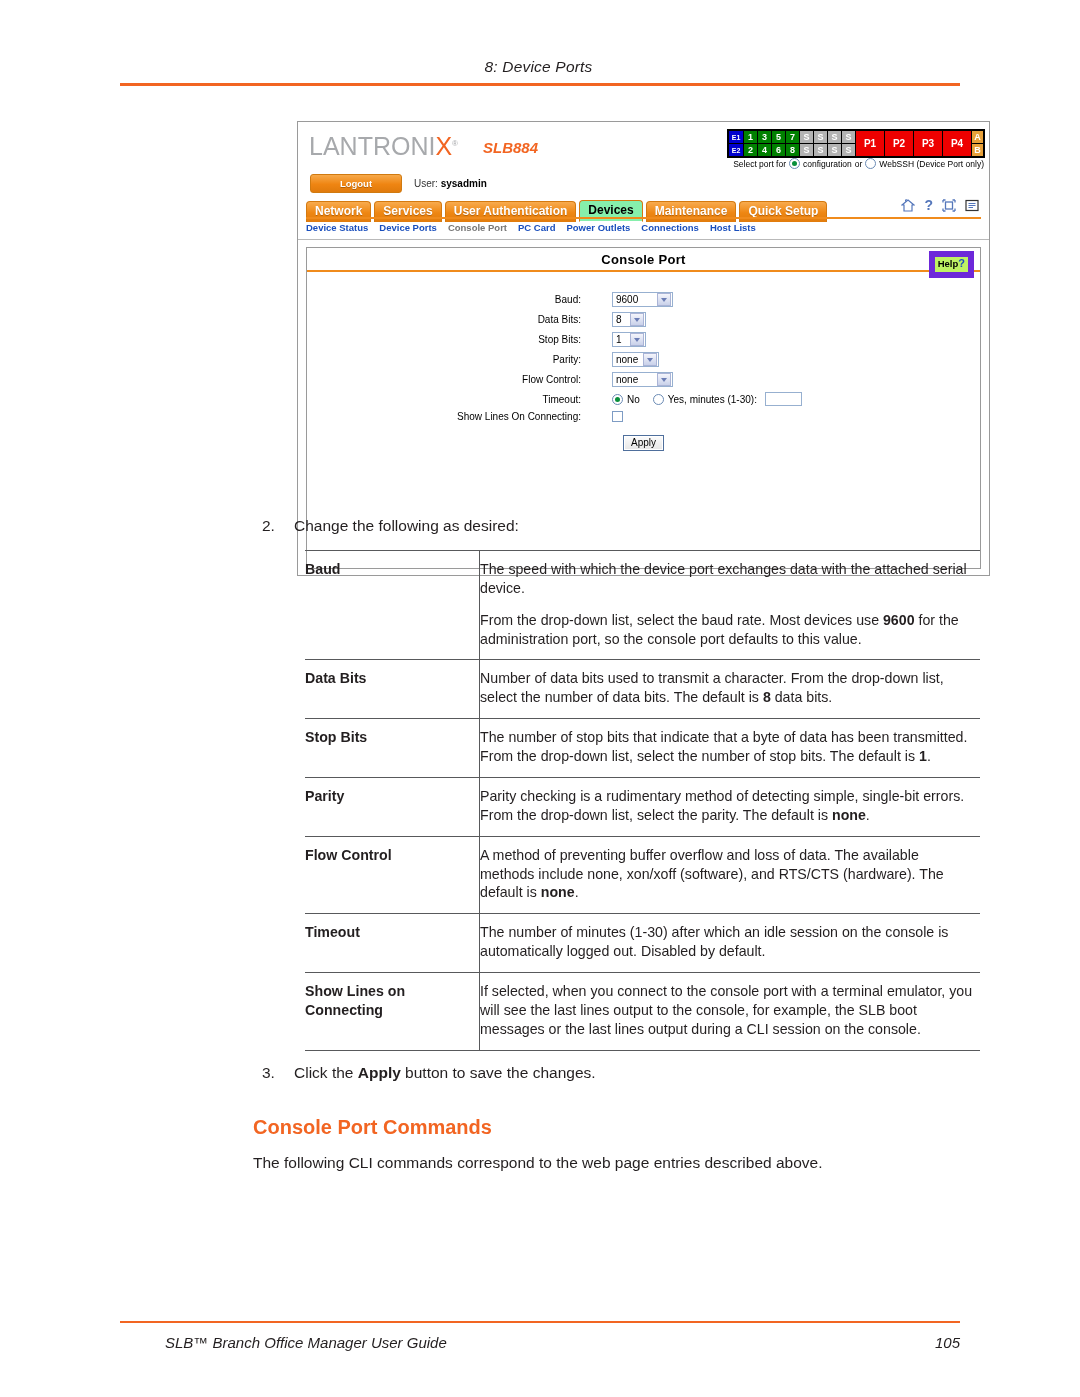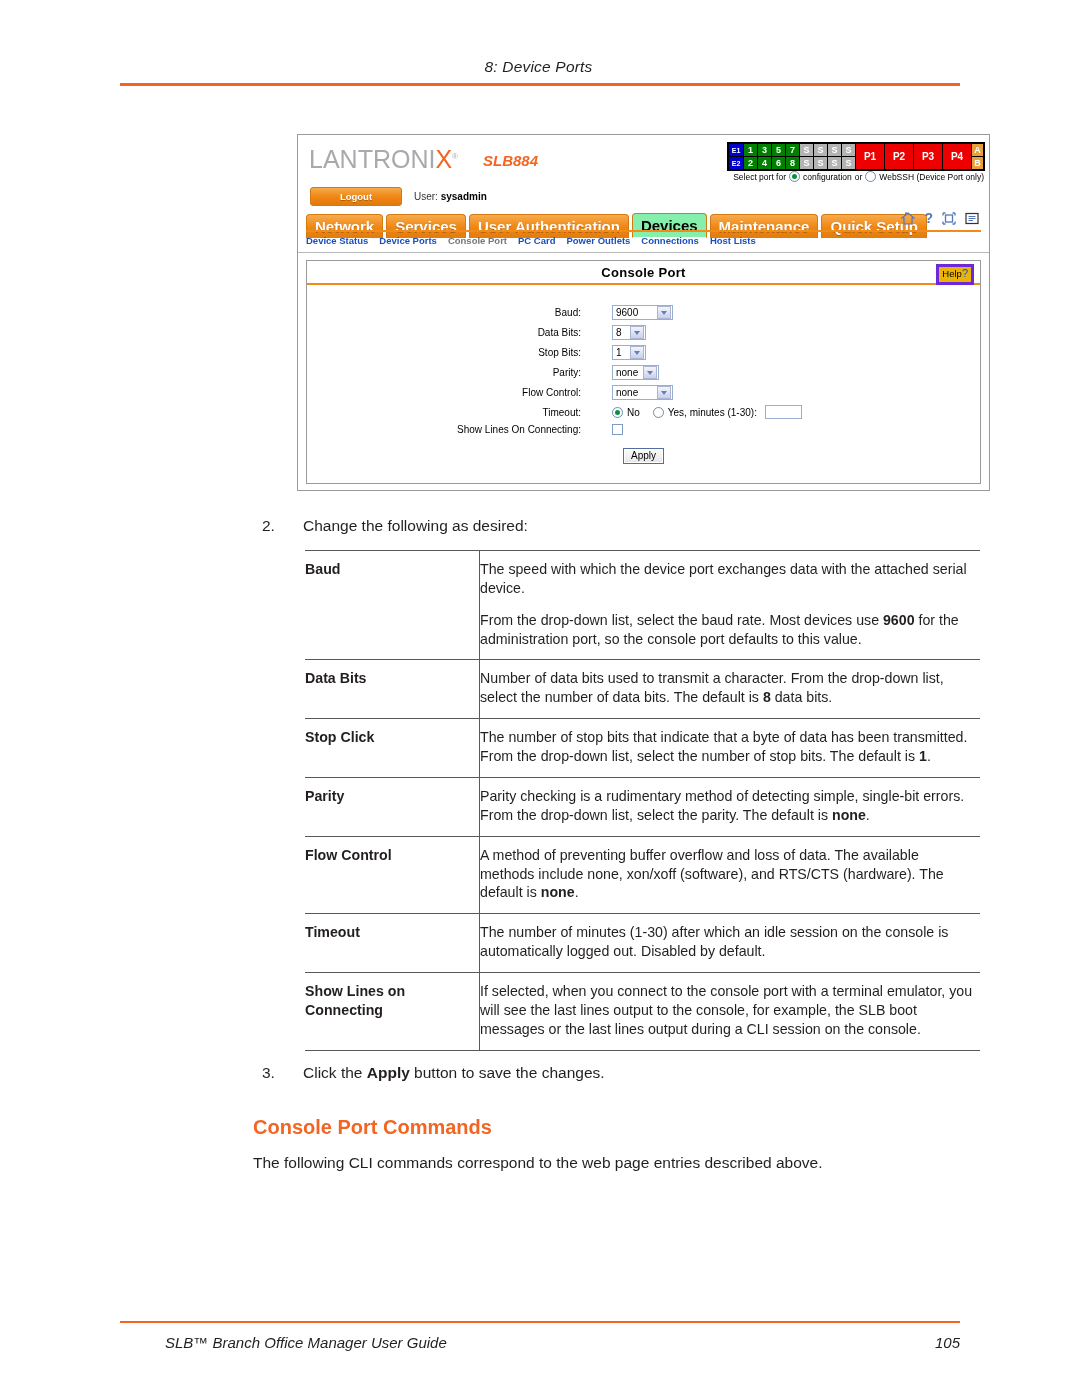--- a/index.html
+++ b/index.html
@@ -36,26 +36,25 @@
     height: 2.5px;
     background: #f26522;
   }
 
   
   .shot {
     position: absolute;
     left: 297px;
     top: 121px;
     width: 693px;
-    height: 357px;
+    height: 455px;
     border: 1px solid #9a9a9a;
     background: #ffffff;
     box-sizing: border-box;
     font-size: 9px;
-    margin-top: 13px;
   }
 
   
   .shot-banner {
     height: 52px;
     position: relative;
     border-bottom: 0;
   }
   .logo {
     position: absolute;
@@ -166,21 +165,21 @@
     display: flex;
     align-items: flex-end;
     gap: 3px;
   }
   .tab {
     background: linear-gradient(#f8ab4e, #ee8612 55%, #e17c0d);
     border: 1px solid #d4790f;
     border-bottom: none;
     border-radius: 4px 4px 0 0;
     color: #fff;
-    font-size: 15px;
+    font-size: 12px;
     font-weight: bold;
     padding: 3px 8px 3px;
     text-shadow: 0 1px 0 rgba(120,60,0,.45);
     line-height: 1.15;
   }
   .tab.active {
     background: #86efac;
     color: #000;
     border: 1px solid #d4790f;
     border-bottom: 1px solid #fff;
@@ -241,24 +240,24 @@
     text-align: center;
     font-size: 13px;
     font-weight: bold;
     padding-top: 4px;
     letter-spacing: .3px;
   }
   .help-btn {
     position: absolute;
     right: 6px;
     top: 3px;
-    border: 3px solid #6d28d9;
-    background: #eab308;
+    border: 6px solid #6d28d9;
+    background: #bef264;
     font-size: 9.5px;
-    font-weight: normal;
+    font-weight: bold;
     padding: 0px 3px 1px;
     color: #000;
     line-height: 1.25;
   }
   .help-btn .q { color: #1a4fbd; font-size: 11px; }
   .panel-rule {
     height: 2px;
     background: #f08b1c;
   }
 
@@ -351,21 +350,21 @@
     top: 516px;
     width: 1080px;
   }
   .step {
     display: flex;
     font-size: 15.5px;
     color: #231f20;
     line-height: 1.35;
   }
   .step .num { width: 32px; padding-left: 262px; box-sizing: content-box; }
-  .step .txt { flex: 1; margin-left: 9px; }
+  .step .txt { flex: 1; }
 
   table.params {
     border-collapse: collapse;
     margin: 13px 0 0 305px;
     width: 675px;
     font-size: 14.2px;
     color: #231f20;
   }
   table.params td {
     border-top: 1.3px solid #58595b;
@@ -646,21 +645,21 @@
           <p>From the drop-down list, select the baud rate. Most devices use <b>9600</b> for the administration port, so the console port defaults to this value.</p>
         </td>
       </tr>
       <tr>
         <td class="pname">Data Bits</td>
         <td class="pdesc">
           <p>Number of data bits used to transmit a character. From the drop-down list, select the number of data bits. The default is <b>8</b> data bits.</p>
         </td>
       </tr>
       <tr>
-        <td class="pname">Stop Click</td>
+        <td class="pname">Stop Bits</td>
         <td class="pdesc">
           <p>The number of stop bits that indicate that a byte of data has been transmitted. From the drop-down list, select the number of stop bits. The default is <b>1</b>.</p>
         </td>
       </tr>
       <tr>
         <td class="pname">Parity</td>
         <td class="pdesc">
           <p>Parity checking is a rudimentary method of detecting simple, single-bit errors. From the drop-down list, select the parity. The default is <b>none</b>.</p>
         </td>
       </tr>

